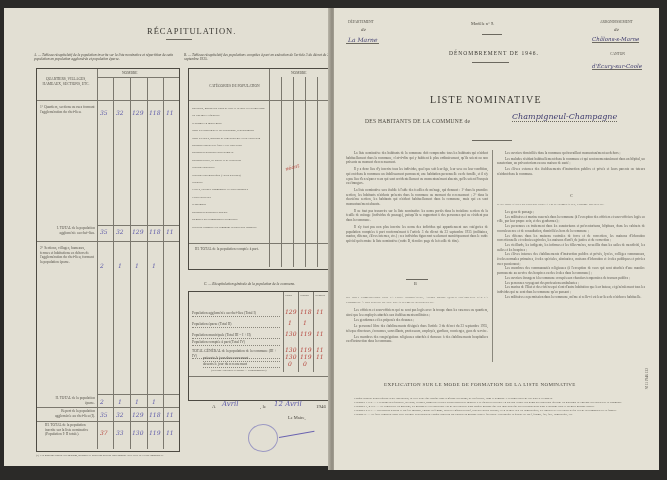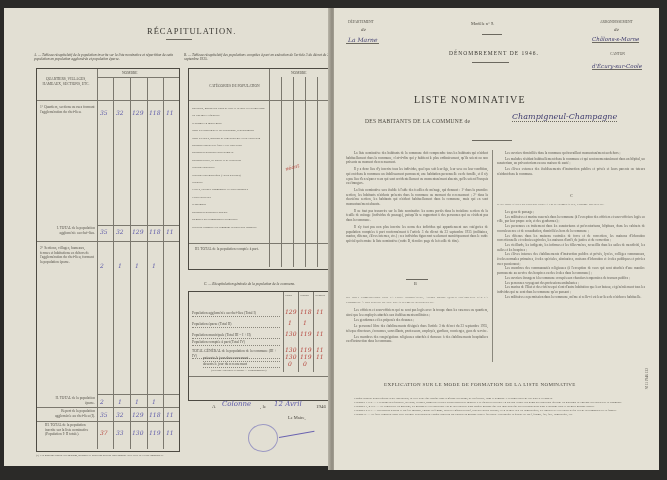--- a/index.html
+++ b/index.html
@@ -159,21 +159,21 @@
 
     <div class="abs tiny dots" style="left:14px;top:70px;width:77px;">absents le jour du recensement</div>
     <div class="abs handred" style="left:99px;top:68px;">0</div>
     <div class="abs handred" style="left:114px;top:68px;">0</div>
 
     <div class="abs tiny" style="left:22px;top:77px;font-size:2.6px;">(Civilians : Militaires et Marins — Permissionnaires)</div>
     <div class="hline" style="left:0;top:84px;width:140px;"></div>
   </div>
 
   <div class="abs small" style="left:208px;top:396px;font-size:5px;">A</div>
-  <div class="abs hand" style="left:218px;top:392px;font-size:7px;">Colonne</div>
+  <div class="abs hand" style="left:218px;top:392px;font-size:7px;">Avril</div>
   <div class="abs small" style="left:256px;top:396px;font-size:5px;">, le</div>
   <div class="abs hand" style="left:270px;top:392px;font-size:7px;">12 Avril</div>
   <div class="abs small" style="left:312px;top:396px;font-size:5px;">1946</div>
   <div class="abs small" style="left:284px;top:407px;font-size:4.5px;">Le Maire,</div>
   <div class="stamp" style="left:244px;top:416px;width:28px;height:26px;"></div>
   <div class="abs" style="left:274px;top:418px;width:36px;height:8px;border-bottom:1.5px solid #6a63b0;transform:rotate(-10deg);"></div>
 </div>
 
 <div class="gutter"></div>
 
@@ -187,21 +187,21 @@
   <div class="rule" style="left:148px;top:26px;width:20px;"></div>
   <div class="abs title" style="left:115px;top:42px;font-size:5.5px;">DÉNOMBREMENT DE 1946.</div>
   <div class="rule" style="left:138px;top:54px;width:37px;"></div>
 
   <div class="abs tiny" style="left:266px;top:12px;">ARRONDISSEMENT</div>
   <div class="abs hand" style="left:280px;top:19px;font-size:4px;color:#4a473f;">de</div>
   <div class="abs hand" style="left:258px;top:28px;font-size:5.5px;color:#3e3b6e;border-bottom:1px solid #6b685f;">Châlons-s-Marne</div>
   <div class="abs tiny" style="left:276px;top:44px;">CANTON</div>
   <div class="abs hand" style="left:258px;top:55px;font-size:5.5px;color:#3e3b6e;border-bottom:1px solid #6b685f;">d'Écury-sur-Coole</div>
 
-  <div class="abs title" style="left:80px;top:86px;font-size:10px;letter-spacing:1.2px;">LISTE NOMINATIVE</div>
+  <div class="abs title" style="left:96px;top:86px;font-size:10px;letter-spacing:1.2px;">LISTE NOMINATIVE</div>
   <div class="abs small" style="left:31px;top:110px;font-size:5.5px;letter-spacing:.3px;">DES HABITANTS DE LA COMMUNE de</div>
   <div class="abs hand" style="left:178px;top:104px;font-size:8px;color:#3e3b6e;border-bottom:1px dotted #6b685f;">Champigneul-Champagne</div>
   <div class="rule" style="left:138px;top:132px;width:40px;"></div>
 
   <div class="para" style="left:12px;top:143px;width:142px;">
     <p style="margin:0 0 2px;text-indent:8px;">La liste nominative des habitants de la commune doit comprendre tous les habitants qui résident habituellement dans la commune, c'est-à-dire qui y habitent le plus ordinairement, qu'ils soient ou non présents au moment du recensement.</p>
     <p style="margin:0 0 2px;text-indent:8px;">Il y a donc lieu d'y inscrire tous les individus, quel que soit leur âge, leur sexe ou leur condition, qui ont dans la commune un établissement permanent, une habitation personnelle ou de famille, et il n'y a pas lieu d'en séparer ceux qui sont accidentellement ou momentanément absents, qu'ils soient Français ou étrangers.</p>
     <p style="margin:0 0 2px;text-indent:8px;">La liste nominative sera établie à l'aide des feuilles de ménage, qui donnent : 1° dans la première section, les habitants résidents présents dans la commune au moment du recensement ; 2° dans la deuxième section, les habitants qui résident habituellement dans la commune, mais qui en sont momentanément absents.</p>
     <p style="margin:0 0 2px;text-indent:8px;">Il ne faut pas transcrire sur la liste nominative les noms portés dans la troisième section de la feuille de ménage (individus de passage), puisqu'ils se rapportent à des personnes qui ne résident pas dans la commune.</p>
     <p style="margin:0 0 2px;text-indent:8px;">Il n'y faut pas non plus inscrire les noms des individus qui appartiennent aux catégories de population comptées à part conformément à l'article 3 du décret du 23 septembre 1935 (militaires, marins, détenus, élèves internes, etc.) ; ces individus figureront seulement numériquement dans le cadre spécial qui termine la liste nominative (cadre B, dernière page de la feuille de titre).</p>

